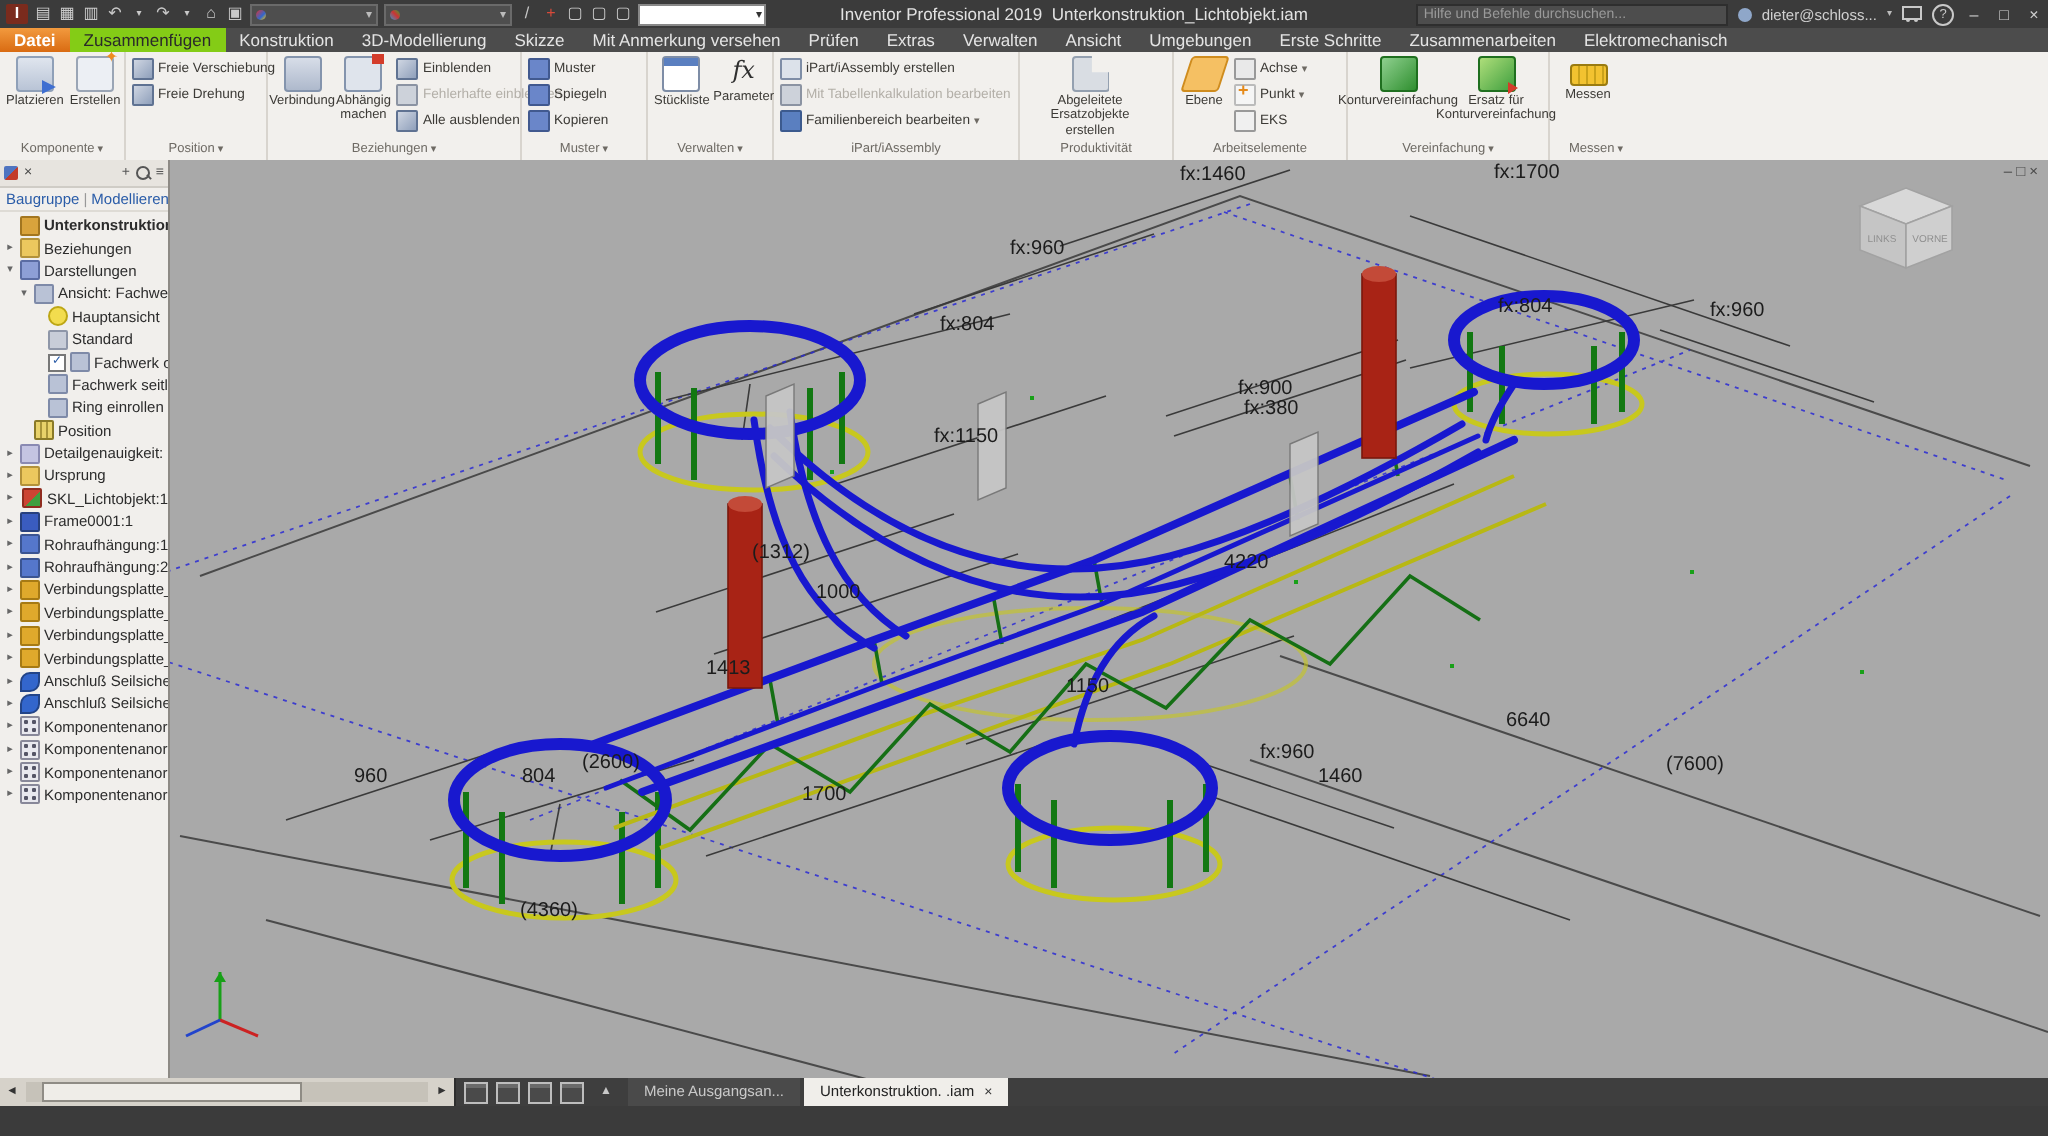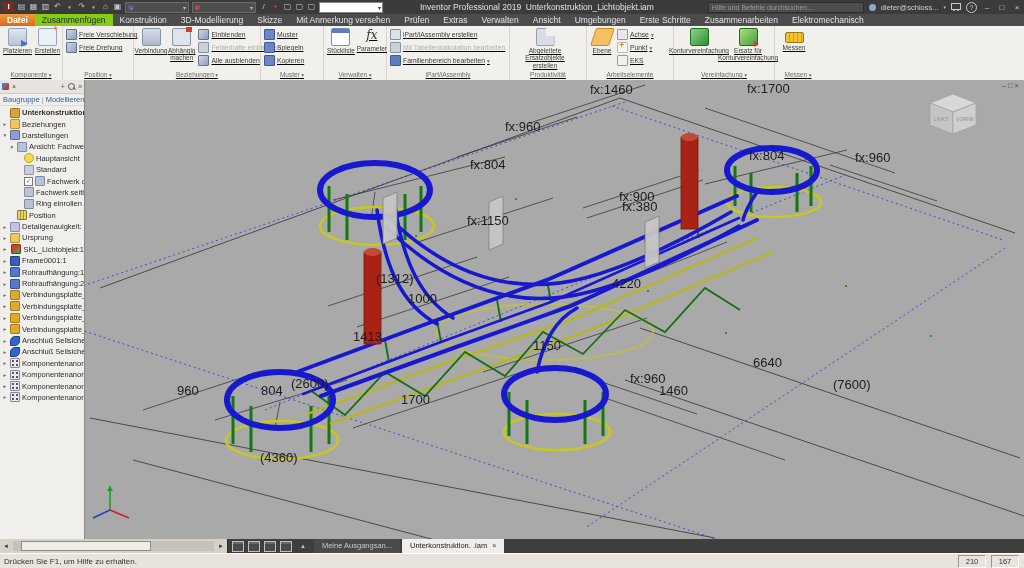--- a/index.html
+++ b/index.html
@@ -32,21 +32,21 @@
   
   #menutabs{position:absolute;left:0;top:14px;width:1024px;height:12px;background:#4c4c4c;
     display:flex;align-items:flex-end;}
   .mtab{height:12px;line-height:12px;padding:0 7px;font-size:8.5px;color:#e4e4e4;white-space:nowrap;cursor:default;}
   .t-datei{background:linear-gradient(#f29a3e,#d96b12);color:#fff;font-weight:bold;}
   .t-active{background:#84cc16;color:#2a2a2a;}
 
   
   #ribbon{position:absolute;left:0;top:26px;width:1024px;height:54px;background:#f2f0ed;
     border-bottom:1px solid #b9b5ae;display:flex;overflow:hidden;}
-  .rgroup{height:54px;border-right:1px solid #d8d4ce;display:flex;flex-direction:column;flex:0 0 auto;text-decoration:underline;}
+  .rgroup{height:54px;border-right:1px solid #d8d4ce;display:flex;flex-direction:column;flex:0 0 auto;}
   .rbody{flex:1;display:flex;align-items:flex-start;padding:2px 3px 0 3px;gap:3px;}
   .rtitle{font-size:6.5px;color:#6e6a64;text-align:center;padding:1px 2px 2px 2px;white-space:nowrap;}
   .rtitle.dd::after{content:" ▾";font-size:5.5px;color:#6e6a64;}
   .bbtn{display:flex;flex-direction:column;align-items:center;width:34px;cursor:default;}
   .bbtn.wide{width:64px;}
   .blbl{font-size:6.5px;color:#3c3a36;text-align:center;line-height:1.15;margin-top:1px;white-space:normal;}
   .bicon{width:17px;height:16px;border-radius:2px;position:relative;}
   .scol{display:flex;flex-direction:column;gap:2px;padding-top:1px;}
   .sbtn{display:flex;align-items:center;gap:2px;height:11px;cursor:default;}
   .slbl{font-size:6.8px;color:#3c3a36;white-space:nowrap;}
@@ -110,21 +110,21 @@
   .i-skl .ticon{background:linear-gradient(135deg,#cc4433 55%,#3f9f3f 55%);border:1px solid #8f2c1f;}
   .i-frame .ticon{background:#3a5cc0;border:1px solid #27407e;}
   .i-rohr .ticon{background:#5577cc;border:1px solid #3a5492;}
   .i-plate .ticon{background:#dfa92c;border:1px solid #a67a14;}
   .i-rope .ticon{background:#3366cc;border:1px solid #224488;border-radius:50% 0 50% 0;}
   .i-pattern .ticon{background:radial-gradient(circle at 2px 2px,#556 1px,transparent 1.2px),radial-gradient(circle at 6px 2px,#556 1px,transparent 1.2px),radial-gradient(circle at 2px 6px,#556 1px,transparent 1.2px),radial-gradient(circle at 6px 6px,#556 1px,transparent 1.2px),#e8e8ee;border:1px solid #889;}
 
   
   #viewport{position:absolute;left:85px;top:0;width:939px;height:459px;background:#a9a9a9;overflow:hidden;}
   #cad{position:absolute;left:0;top:0;}
-  .dimlbl{position:absolute;font-size:13px;color:#1c1c1c;white-space:nowrap;}
+  .dimlbl{position:absolute;font-size:10px;color:#1c1c1c;white-space:nowrap;}
   #vp-winbtns{position:absolute;right:3px;top:1px;color:#4a4a4a;font-size:7.5px;letter-spacing:2px;}
 
   
   #tabbar{position:absolute;left:0;top:539px;width:1024px;height:14px;background:#3e3e3e;display:flex;align-items:center;}
   #hscroll{width:228px;height:14px;background:#d6d2ca;display:flex;align-items:center;flex:0 0 auto;border-right:1px solid #2e2e2e;box-sizing:border-box;}
   #hscroll .arr{width:12px;text-align:center;font-size:6px;color:#333;}
   #hscroll .track{flex:1;height:10px;background:#c6c2b9;position:relative;margin:0 1px;}
   #hscroll .thumb{position:absolute;left:8px;top:0;width:130px;height:10px;background:#efede8;border:1px solid #8f8c85;box-sizing:border-box;}
   .wicon{width:10px;height:9px;border:1px solid #bdbdbd;margin-left:4px;background:linear-gradient(#6a6a6a 2px,#4a4a4a 2px);}
   .tb-collapse{color:#c8c8c8;font-size:6px;margin:0 6px 0 8px;}
@@ -739,19 +739,14 @@
     </div>
     <span class="wicon"></span>
     <span class="wicon"></span>
     <span class="wicon"></span>
     <span class="wicon"></span>
     <span class="tb-collapse">▲</span>
     <div class="dtab"><span>Meine Ausgangsan...</span></div>
     <div class="dtab active"><span>Unterkonstruktion. .iam</span><span class="tclose">×</span></div>
   </div>
 
-  <div id="statusbar">
-    <span id="status-msg">Drücken Sie F1, um Hilfe zu erhalten.</span>
-    <span class="scount">210</span>
-    <span class="scount">167</span>
-  </div>
 
 </div>
 
 </body></html>

